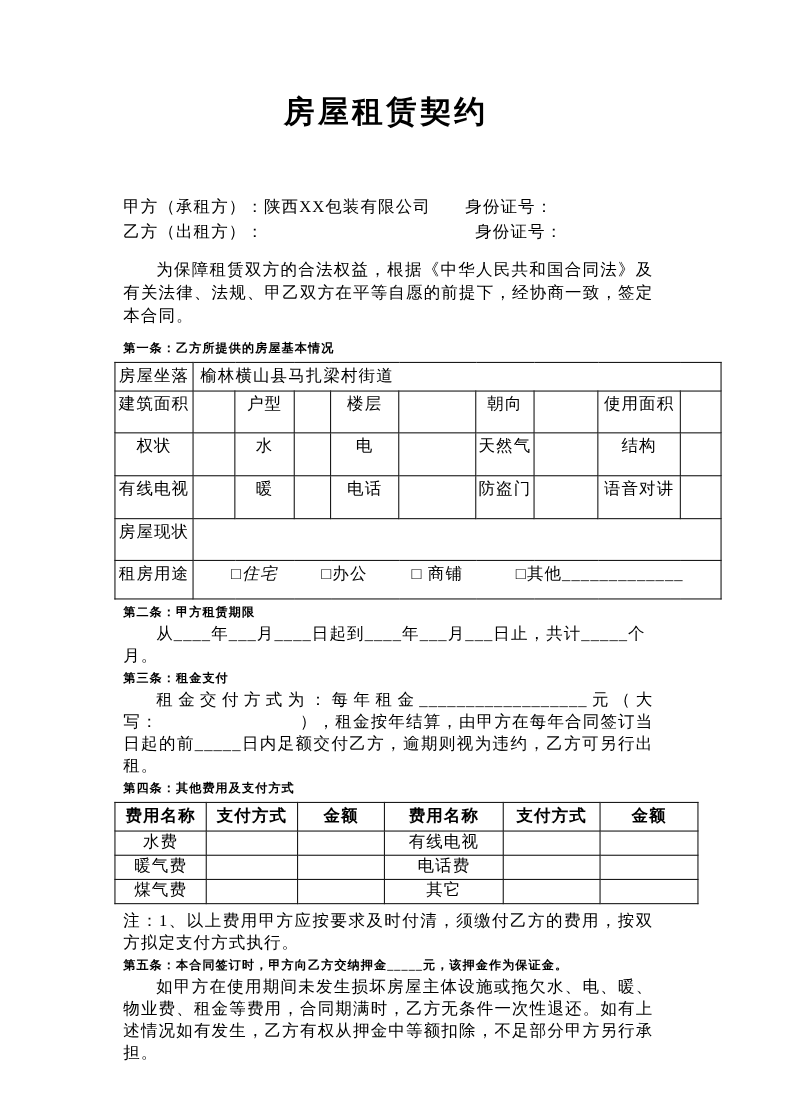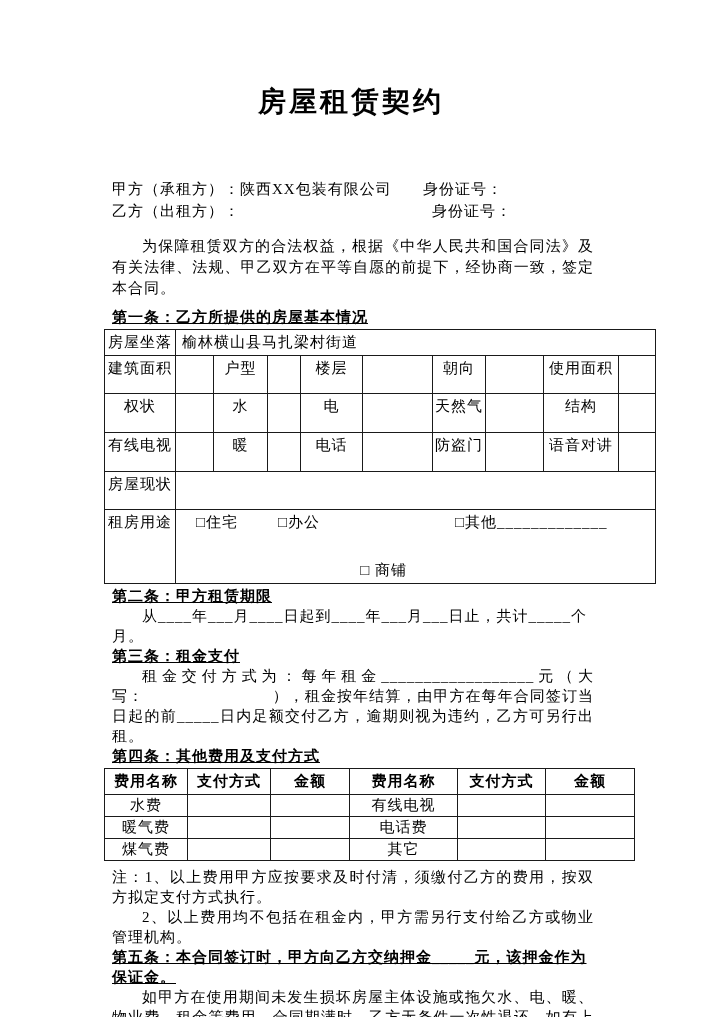--- a/index.html
+++ b/index.html
@@ -33,22 +33,21 @@
   .intro {
     margin: 14px 4px 0 8px;
     text-indent: 2em;
     text-align: justify;
     line-height: 21px;
   }
   .art-heading {
     margin: 8px 0 0 8px;
     font-weight: bold;
     line-height: 20px;
-    font-size: 15px;
-    text-decoration: underline;
+    font-size: 11px;
   }
   .art-heading.tight { margin-top: 2px; }
   .art-heading.flat { margin-top: 0; }
   .plain-line { margin: 0 0 0 8px; text-indent: 2em; line-height: 20px; }
   .para { margin: 0 4px 0 8px; text-indent: 2em; text-align: justify; line-height: 20px; }
   .para.no-indent { text-indent: 0; }
   table { border-collapse: collapse; table-layout: fixed; margin-top: 2px; }
   .t1 { width: 551px; }
   .t2 { width: 530px; }
   td {
@@ -62,23 +61,23 @@
   td.left { text-align: left; padding-left: 6px; }
   tr.rA td { height: 26px; }
   tr.rB td { height: 38px; }
   tr.rC td { height: 39px; }
   tr.rD td { height: 39px; }
   tr.rE td { height: 38px; }
   tr.rF td { height: 35px; }
   tr.fh td { height: 26px; font-weight: bold; vertical-align: middle; padding: 2px; }
   tr.fr td { height: 22px; vertical-align: middle; padding: 1px 2px; }
   .opts { display: flex; align-items: flex-start; }
-  .opt0 { margin-left: 14px; }
+  .opt0 { margin-left: 28px; font-style: italic; }
   .opt1 { margin-left: 40px; }
-  .opt2 { margin-left: 40px; margin-top: 48px; }
+  .opt2 { margin-left: 40px; }
   .opt3 { margin-left: 48px; text-align: right; }
 </style>
 </head>
 <body>
 
 <div class="page">
   <div class="content">
 
     <div class="doc-title">房屋租赁契约</div>
 
@@ -216,19 +215,18 @@
           <td></td>
           <td></td>
           <td>其它</td>
           <td></td>
           <td></td>
         </tr>
       </tbody>
     </table>
 
     <p class="para no-indent" style="margin-top:6px">注：1、以上费用甲方应按要求及时付清，须缴付乙方的费用，按双方拟定支付方式执行。</p>
-    <p class="para">2、以上费用均不包括在租金内，甲方需另行支付给乙方或物业管理机构。</p>
 
     <div class="art-heading flat">第五条：本合同签订时，甲方向乙方交纳押金_____元，该押金作为保证金。</div>
     <p class="para">如甲方在使用期间未发生损坏房屋主体设施或拖欠水、电、暖、物业费、租金等费用，合同期满时，乙方无条件一次性退还。如有上述情况如有发生，乙方有权从押金中等额扣除，不足部分甲方另行承担。</p>
 
   </div>
 </div>
 
 </body></html>

